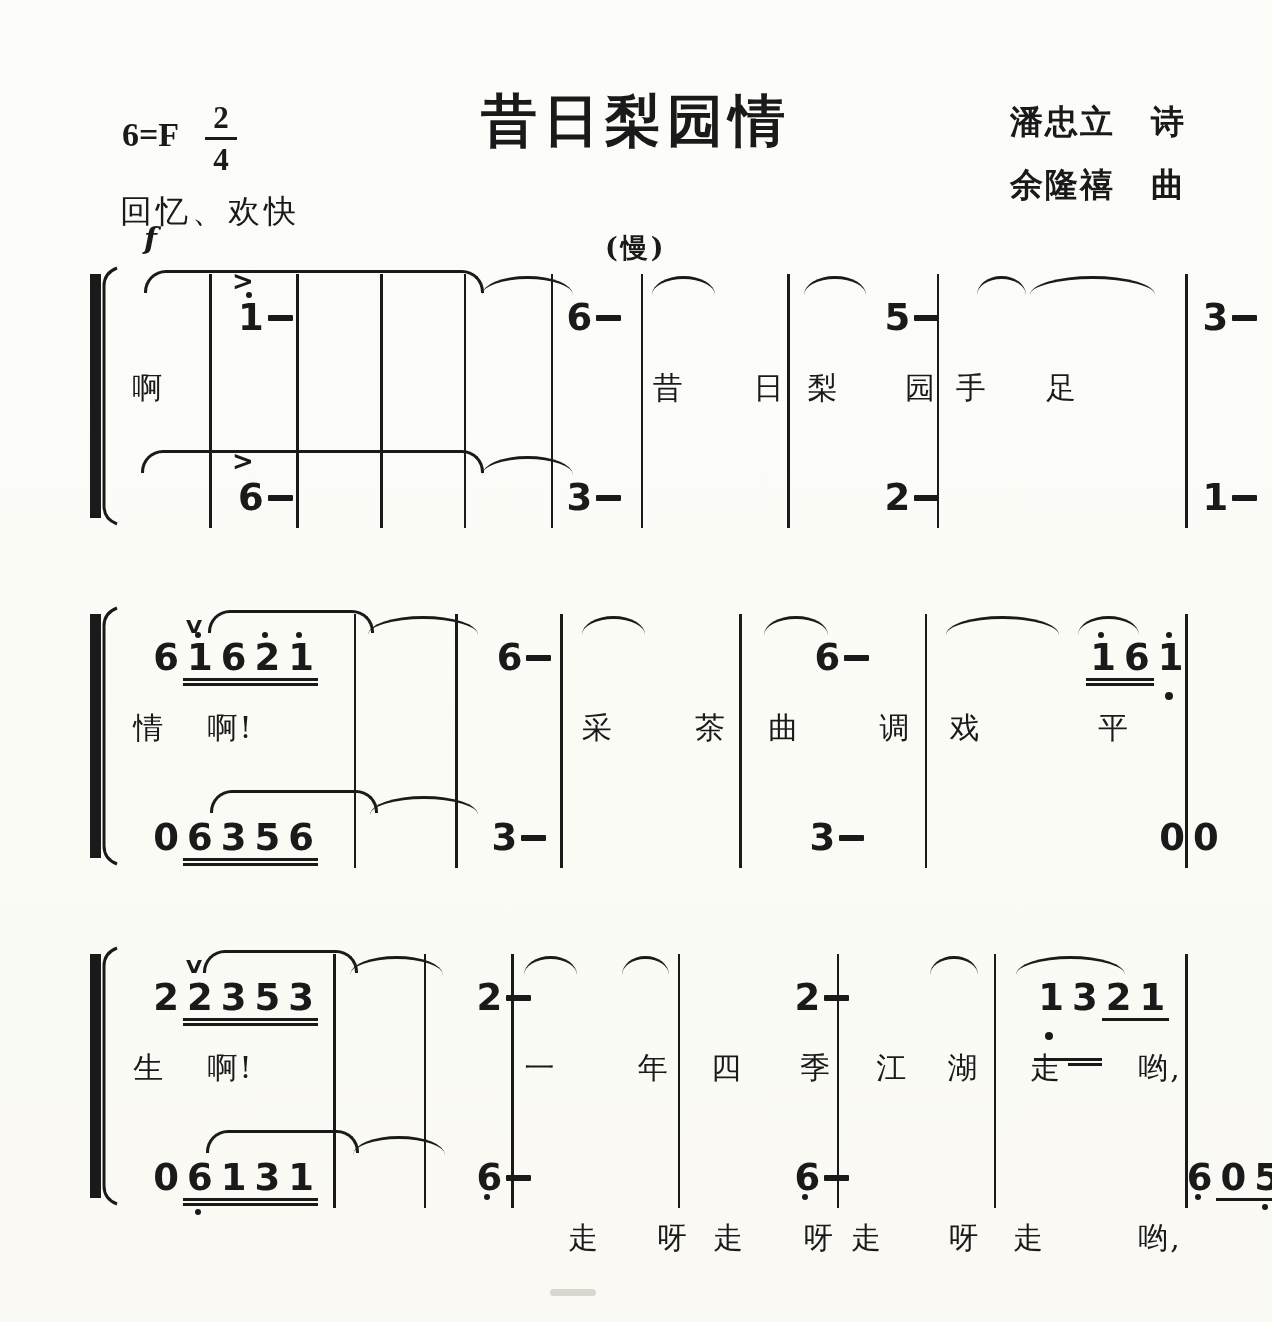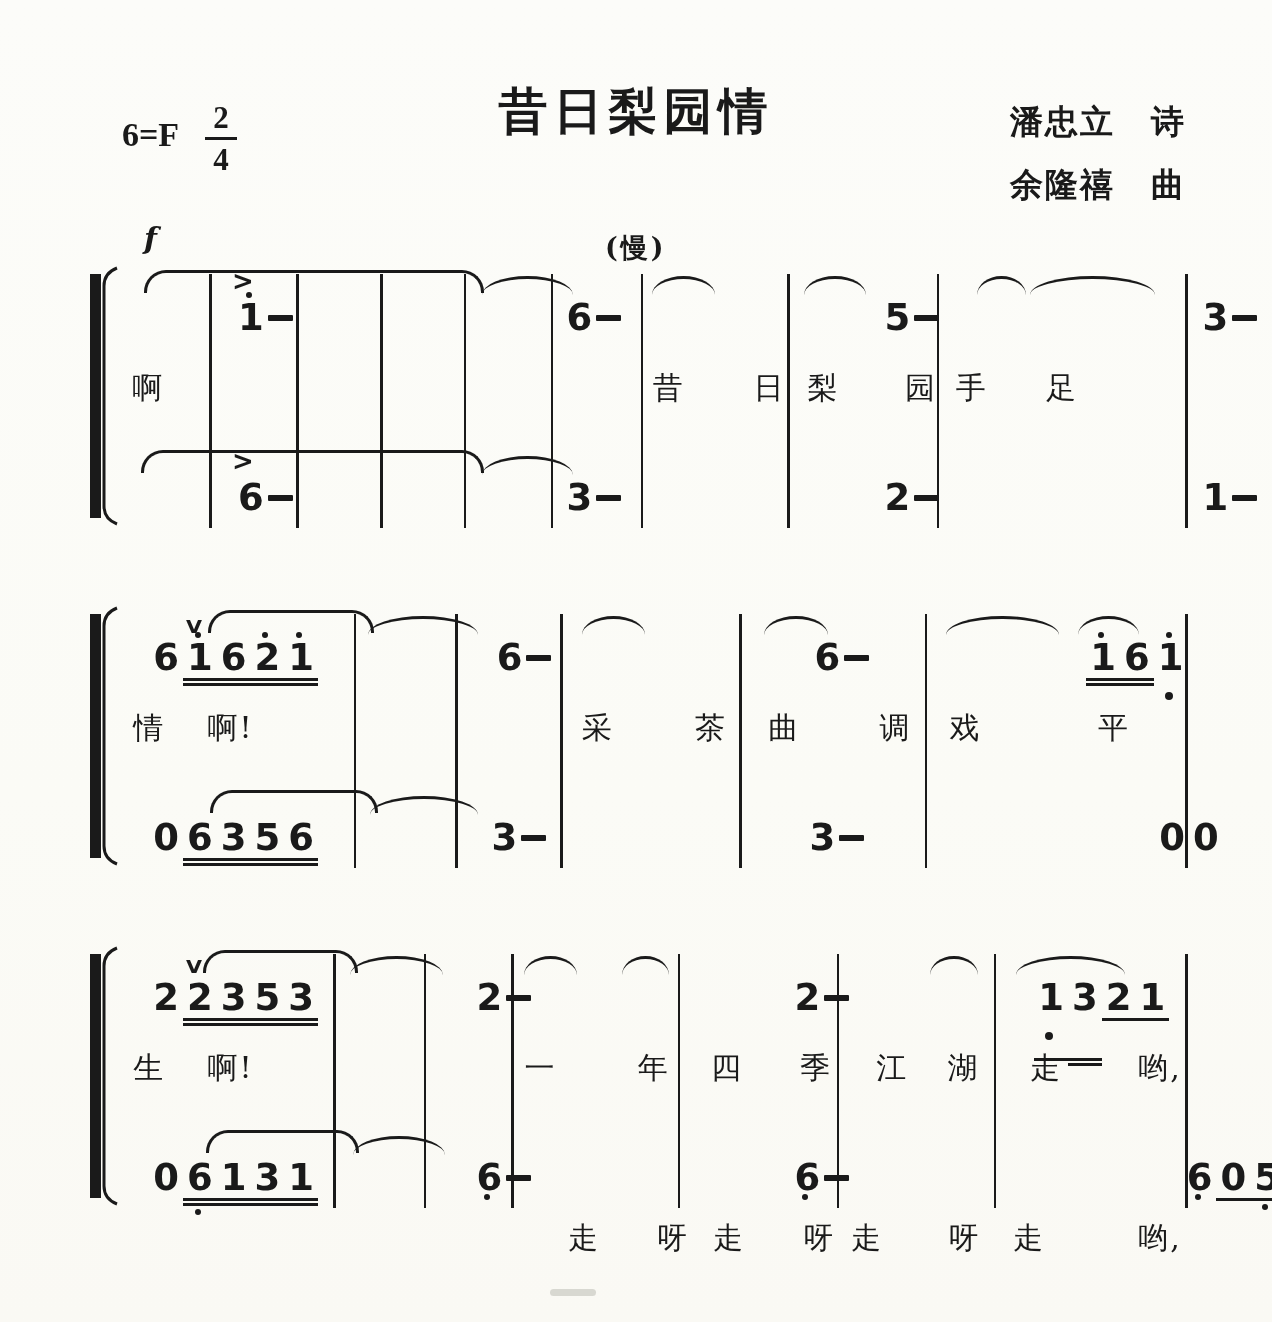--- a/index.html
+++ b/index.html
@@ -3,21 +3,21 @@
 <meta charset="utf-8">
 <style>
   html,body{margin:0;padding:0}
   body{width:1272px;height:1322px;background:#fbfbf7;overflow:hidden;
        font-family:"DejaVu Serif","Liberation Serif",serif;color:#1a1a1a}
   .page{position:relative;width:1272px;height:1322px;background:
         linear-gradient(180deg,#fcfcf9 0%,#fbfbf6 60%,#faf9f4 100%)}
   
   .title{position:absolute;top:46px;left:0;right:0;text-align:center;
          font-family:"DejaVu Sans","Liberation Sans",sans-serif;
-         font-size:49px;font-weight:900;letter-spacing:6px}
+         font-size:56px;font-weight:900;letter-spacing:6px}
   .keysig{position:absolute;left:122px;top:98px;display:flex;align-items:center;gap:26px;
           font-weight:700;font-size:34px;font-family:"Liberation Serif","DejaVu Serif",serif}
   .meter{display:inline-flex;flex-direction:column;align-items:center;line-height:1;
          font-size:31px;font-weight:700;transform:translateY(4px)}
   .meter .nume{padding:0 8px 4px}
   .meter .den{border-top:3px solid #1a1a1a;padding:4px 8px 0}
   .tempo{position:absolute;left:120px;top:190px;font-size:32px;letter-spacing:4px;font-weight:500}
   .credits{position:absolute;right:86px;top:100px;display:flex;flex-direction:column;gap:18px;
            font-size:33px;font-weight:700}
   .credit{display:flex;gap:36px;justify-content:flex-end;letter-spacing:2px}
@@ -78,20 +78,21 @@
   <h1 class="title">昔日梨园情</h1>
 
   <div class="keysig">
     <span>6=F</span>
     <span class="meter">
       <span class="nume">2</span>
       <span class="den">4</span>
     </span>
   </div>
 
+  <div class="tempo">回忆、欢快</div>
 
   <div class="credits">
     <div class="credit">
       <span>潘忠立</span>
       <span>诗</span>
     </div>
     <div class="credit">
       <span>余隆禧</span>
       <span>曲</span>
     </div>

